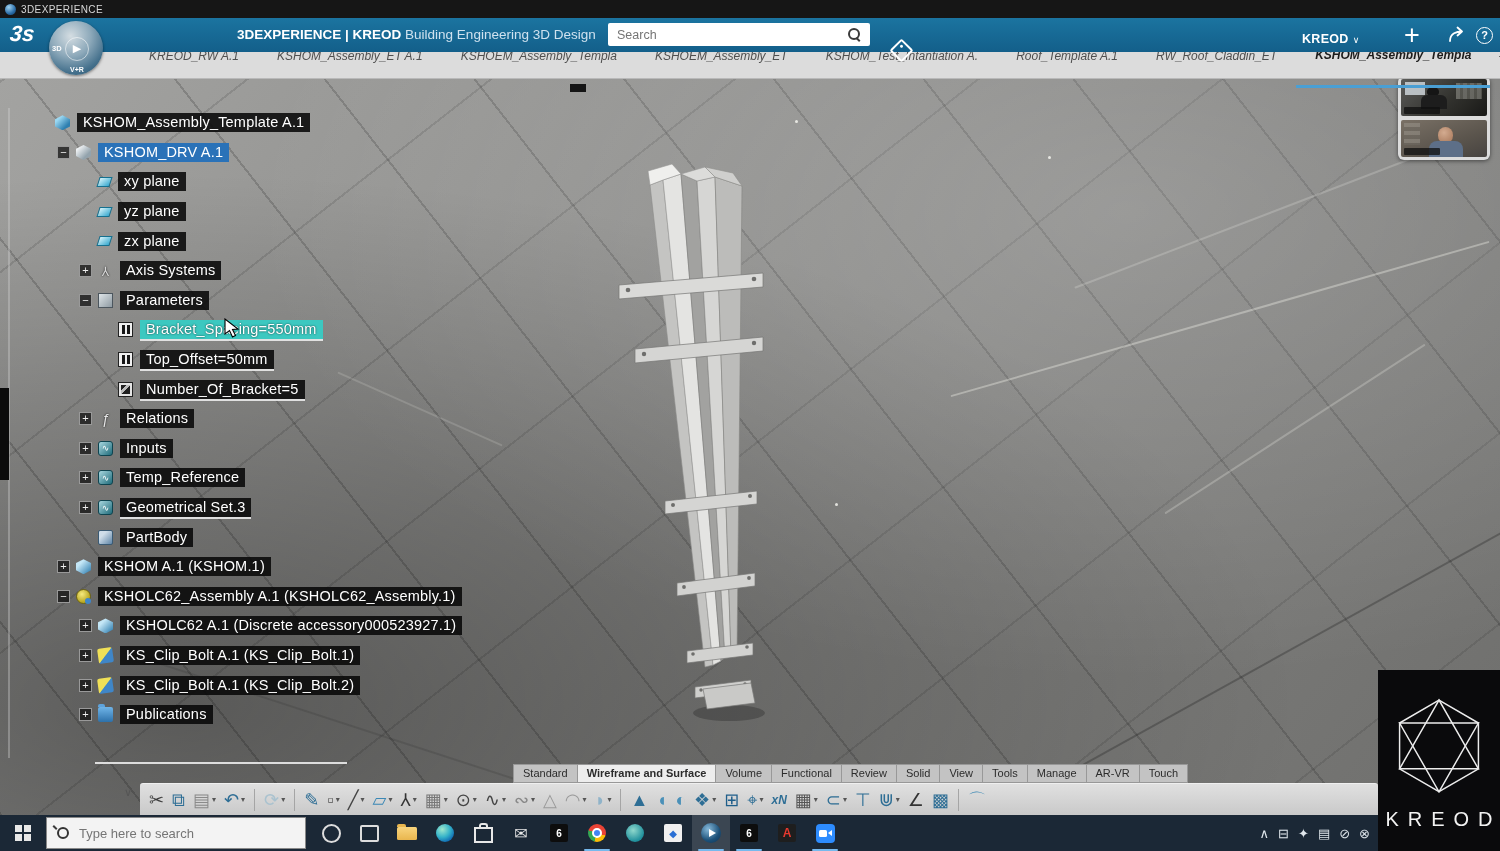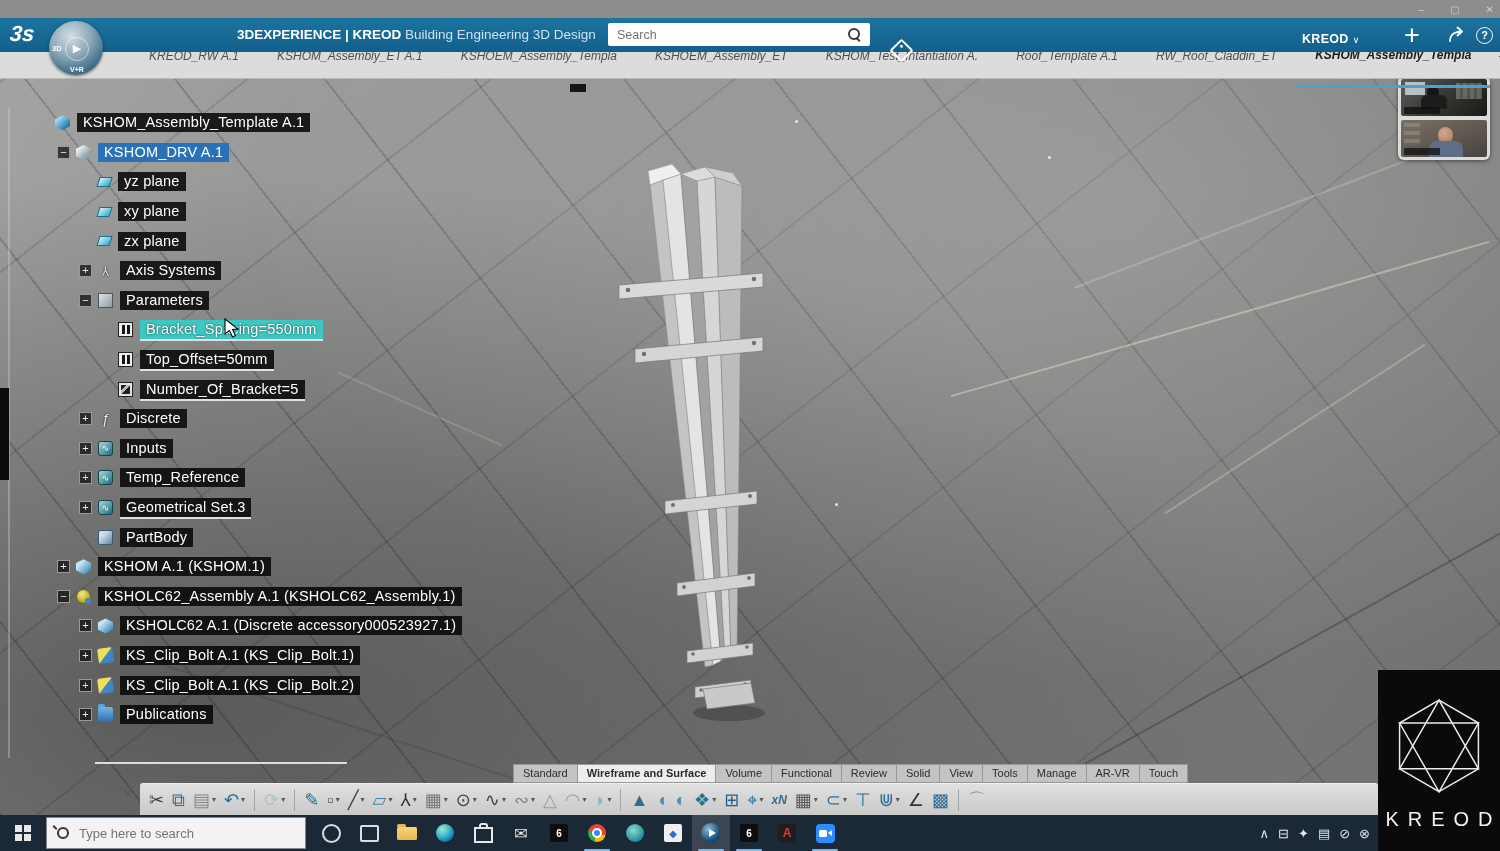--- a/index.html
+++ b/index.html
@@ -148,20 +148,24 @@
   #cam2 .head{position:absolute;left:37px;top:7px;width:15px;height:16px;border-radius:50% 50% 45% 45%;background:radial-gradient(circle at 40% 35%,#d3ab90,#b08265 75%);}
   #cam2 .body{position:absolute;left:28px;top:21px;width:34px;height:16px;border-radius:8px 8px 0 0;background:#5d6f88;}
   #cam2 .shelf{position:absolute;left:3px;top:3px;width:16px;height:22px;background:repeating-linear-gradient(#98938a 0 4px,#6f6a62 4px 8px);opacity:.55;}
   .namebar{position:absolute;left:3px;bottom:2px;width:36px;height:7px;background:rgba(15,15,15,.75);border-radius:1px;}
 </style>
 </head>
 <body>
 
 <div id="stage">
 
+  <div id="titlebar">
+    <span class="appico"></span>
+    <span class="ttext">3DEXPERIENCE</span>
+  </div>
   <div id="wctrl">
     <span>–</span>
     <span>▢</span>
     <span>✕</span>
   </div>
 
   <div id="appbar">
     <div id="dslogo">3s</div>
     <div id="brand"><b>3DEXPERIENCE | KREOD</b><span class="sub"> Building Engineering 3D Design</span></div>
     <div id="absearch">
@@ -265,26 +269,26 @@
         <span class="tlab">KSHOM_Assembly_Template A.1</span>
       </div>
       <div class="trow" style="padding-left: 35px;">
         <span class="texp">−</span>
         <span class="ticn ti-part"></span>
         <span class="tlab sel">KSHOM_DRV A.1</span>
       </div>
       <div class="trow" style="padding-left: 57px;">
         <span class="texp none"></span>
         <span class="ticn ti-plane"></span>
+        <span class="tlab">xy plane</span>
+      </div>
+      <div class="trow" style="padding-left: 57px;">
+        <span class="texp none"></span>
+        <span class="ticn ti-plane"></span>
         <span class="tlab">yz plane</span>
-      </div>
-      <div class="trow" style="padding-left: 57px;">
-        <span class="texp none"></span>
-        <span class="ticn ti-plane"></span>
-        <span class="tlab">xy plane</span>
       </div>
       <div class="trow" style="padding-left: 57px;">
         <span class="texp none"></span>
         <span class="ticn ti-plane"></span>
         <span class="tlab">zx plane</span>
       </div>
       <div class="trow" style="padding-left: 57px;">
         <span class="texp">+</span>
         <span class="ticn ti-axis"></span>
         <span class="tlab">Axis Systems</span>
@@ -305,21 +309,21 @@
         <span class="tlab ul">Top_Offset=50mm</span>
       </div>
       <div class="trow" style="padding-left: 77px;">
         <span class="texp none"></span>
         <span class="ticn ti-parameter-locked"></span>
         <span class="tlab ul">Number_Of_Bracket=5</span>
       </div>
       <div class="trow" style="padding-left: 57px;">
         <span class="texp">+</span>
         <span class="ticn ti-relations"></span>
-        <span class="tlab">Discrete</span>
+        <span class="tlab">Relations</span>
       </div>
       <div class="trow" style="padding-left: 57px;">
         <span class="texp">+</span>
         <span class="ticn ti-geoset"></span>
         <span class="tlab">Inputs</span>
       </div>
       <div class="trow" style="padding-left: 57px;">
         <span class="texp">+</span>
         <span class="ticn ti-geoset"></span>
         <span class="tlab">Temp_Reference</span>

